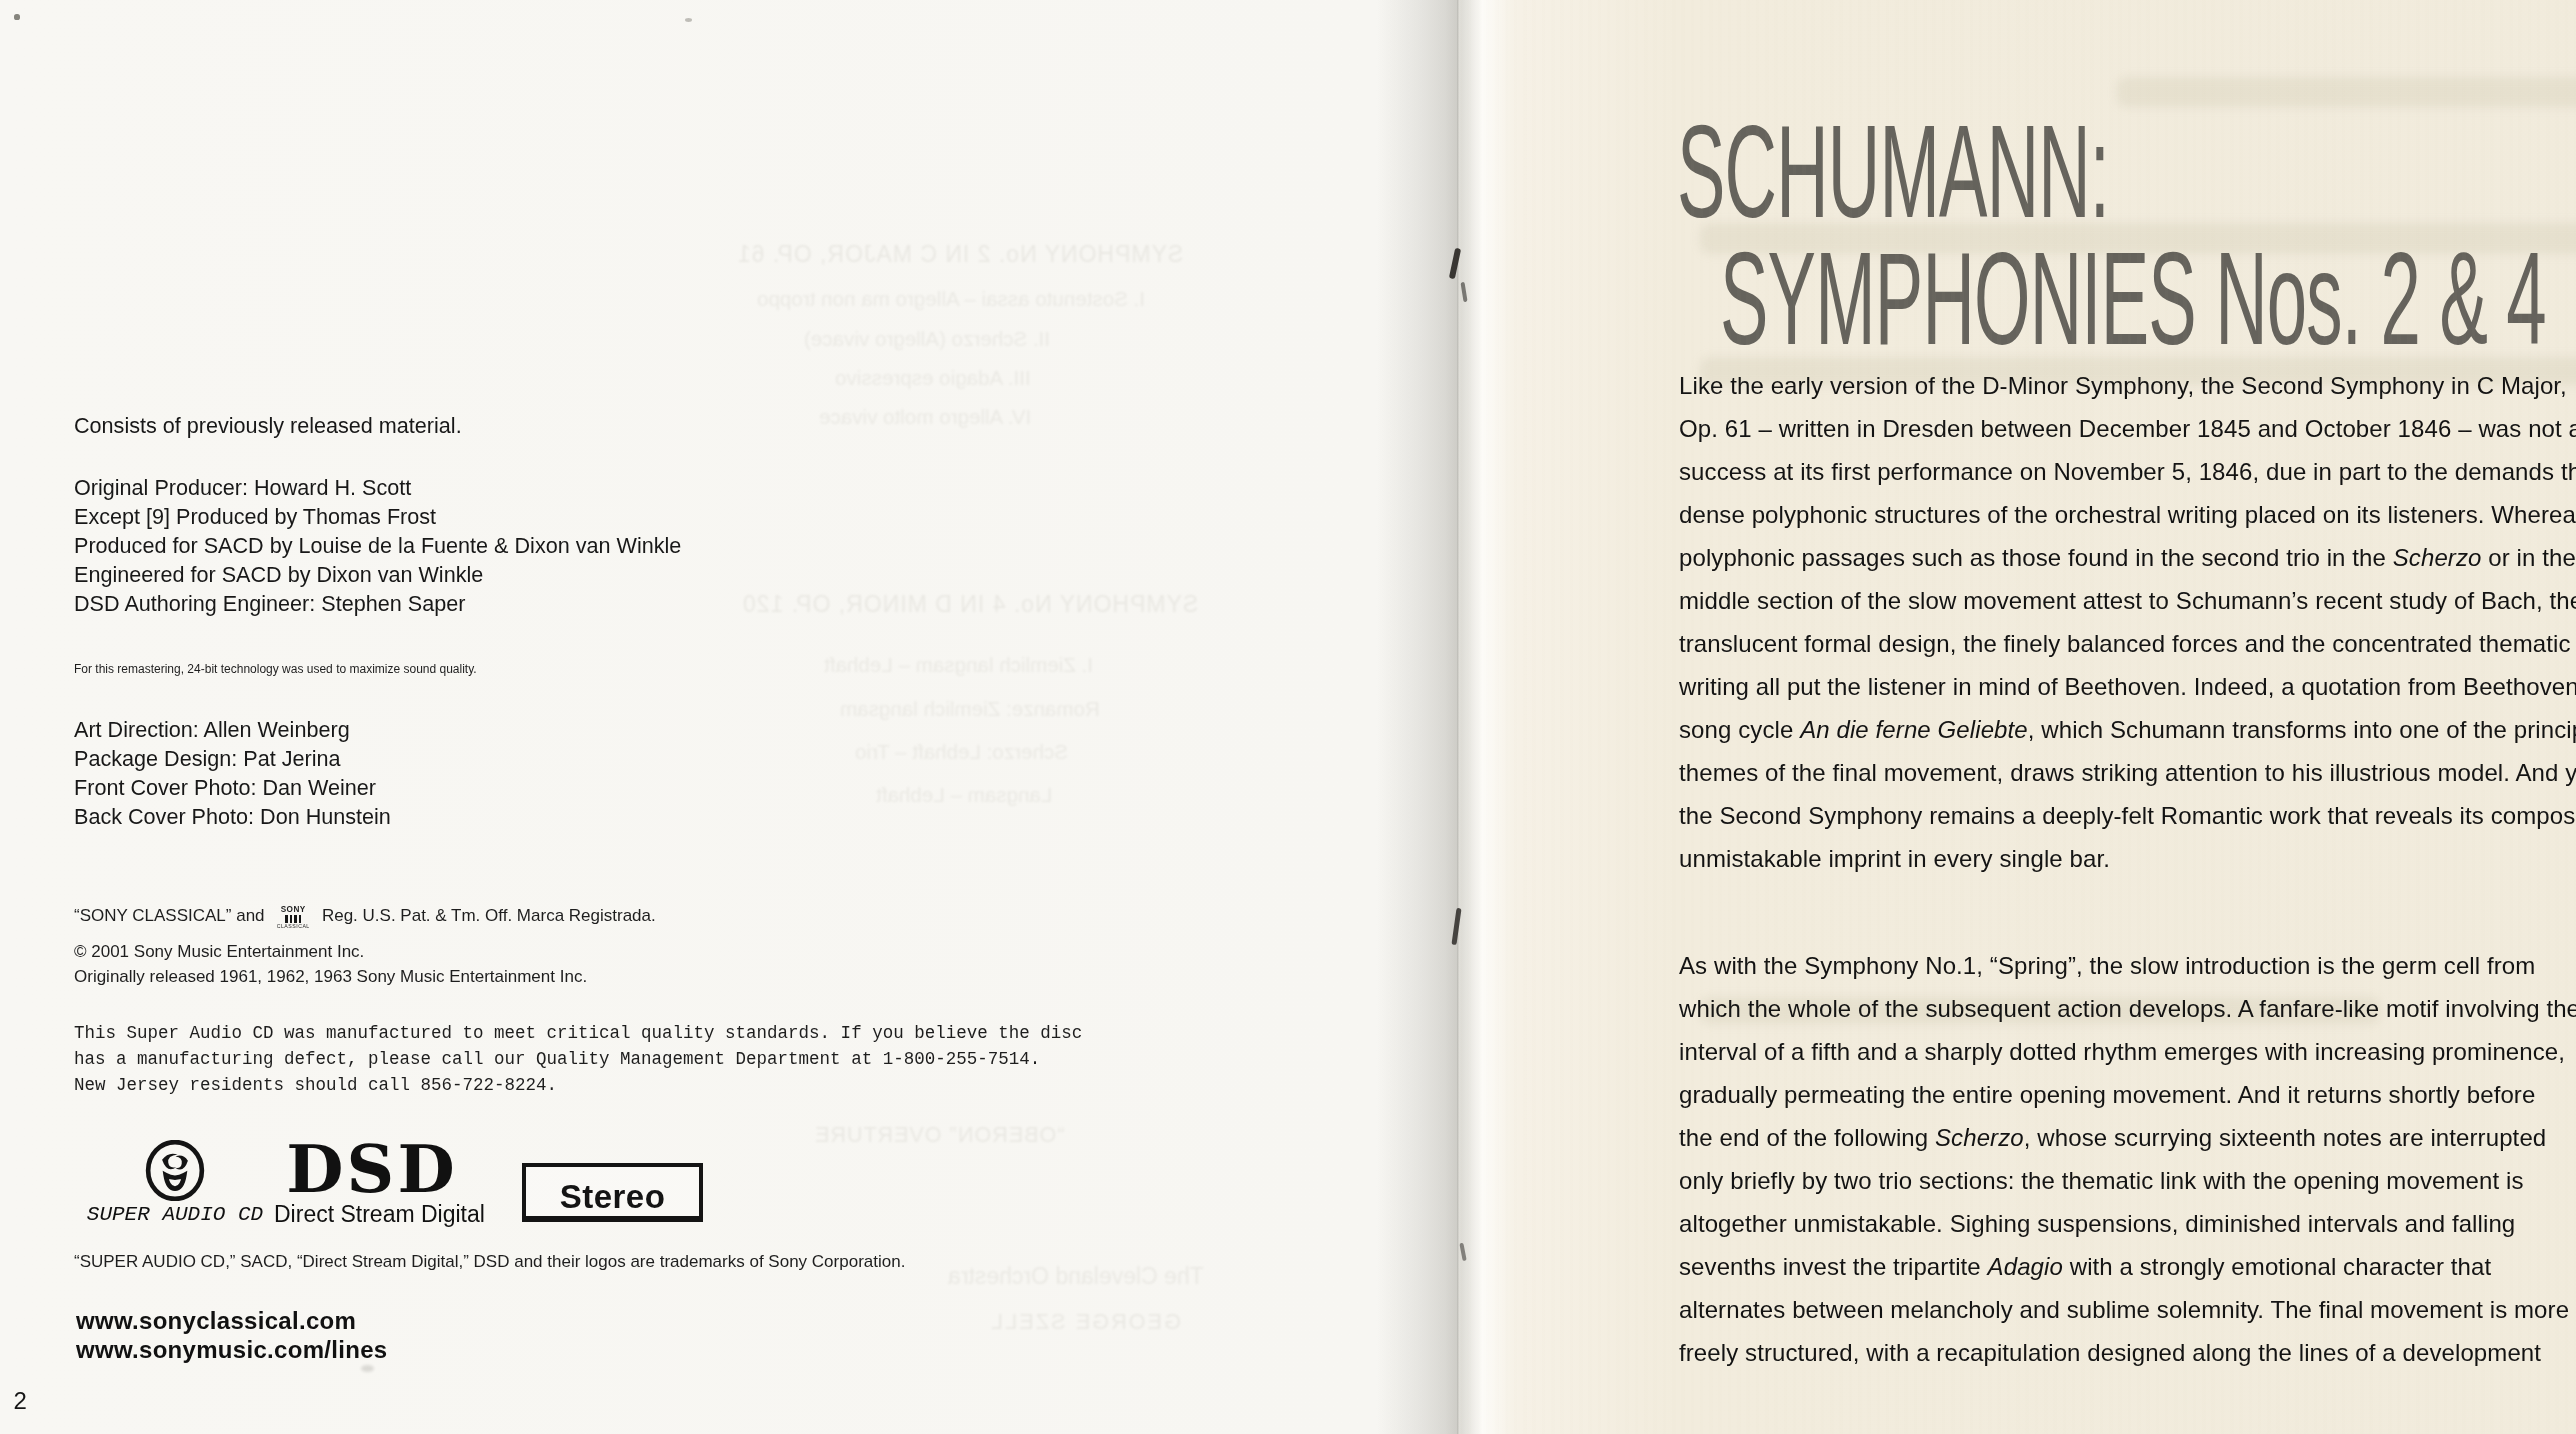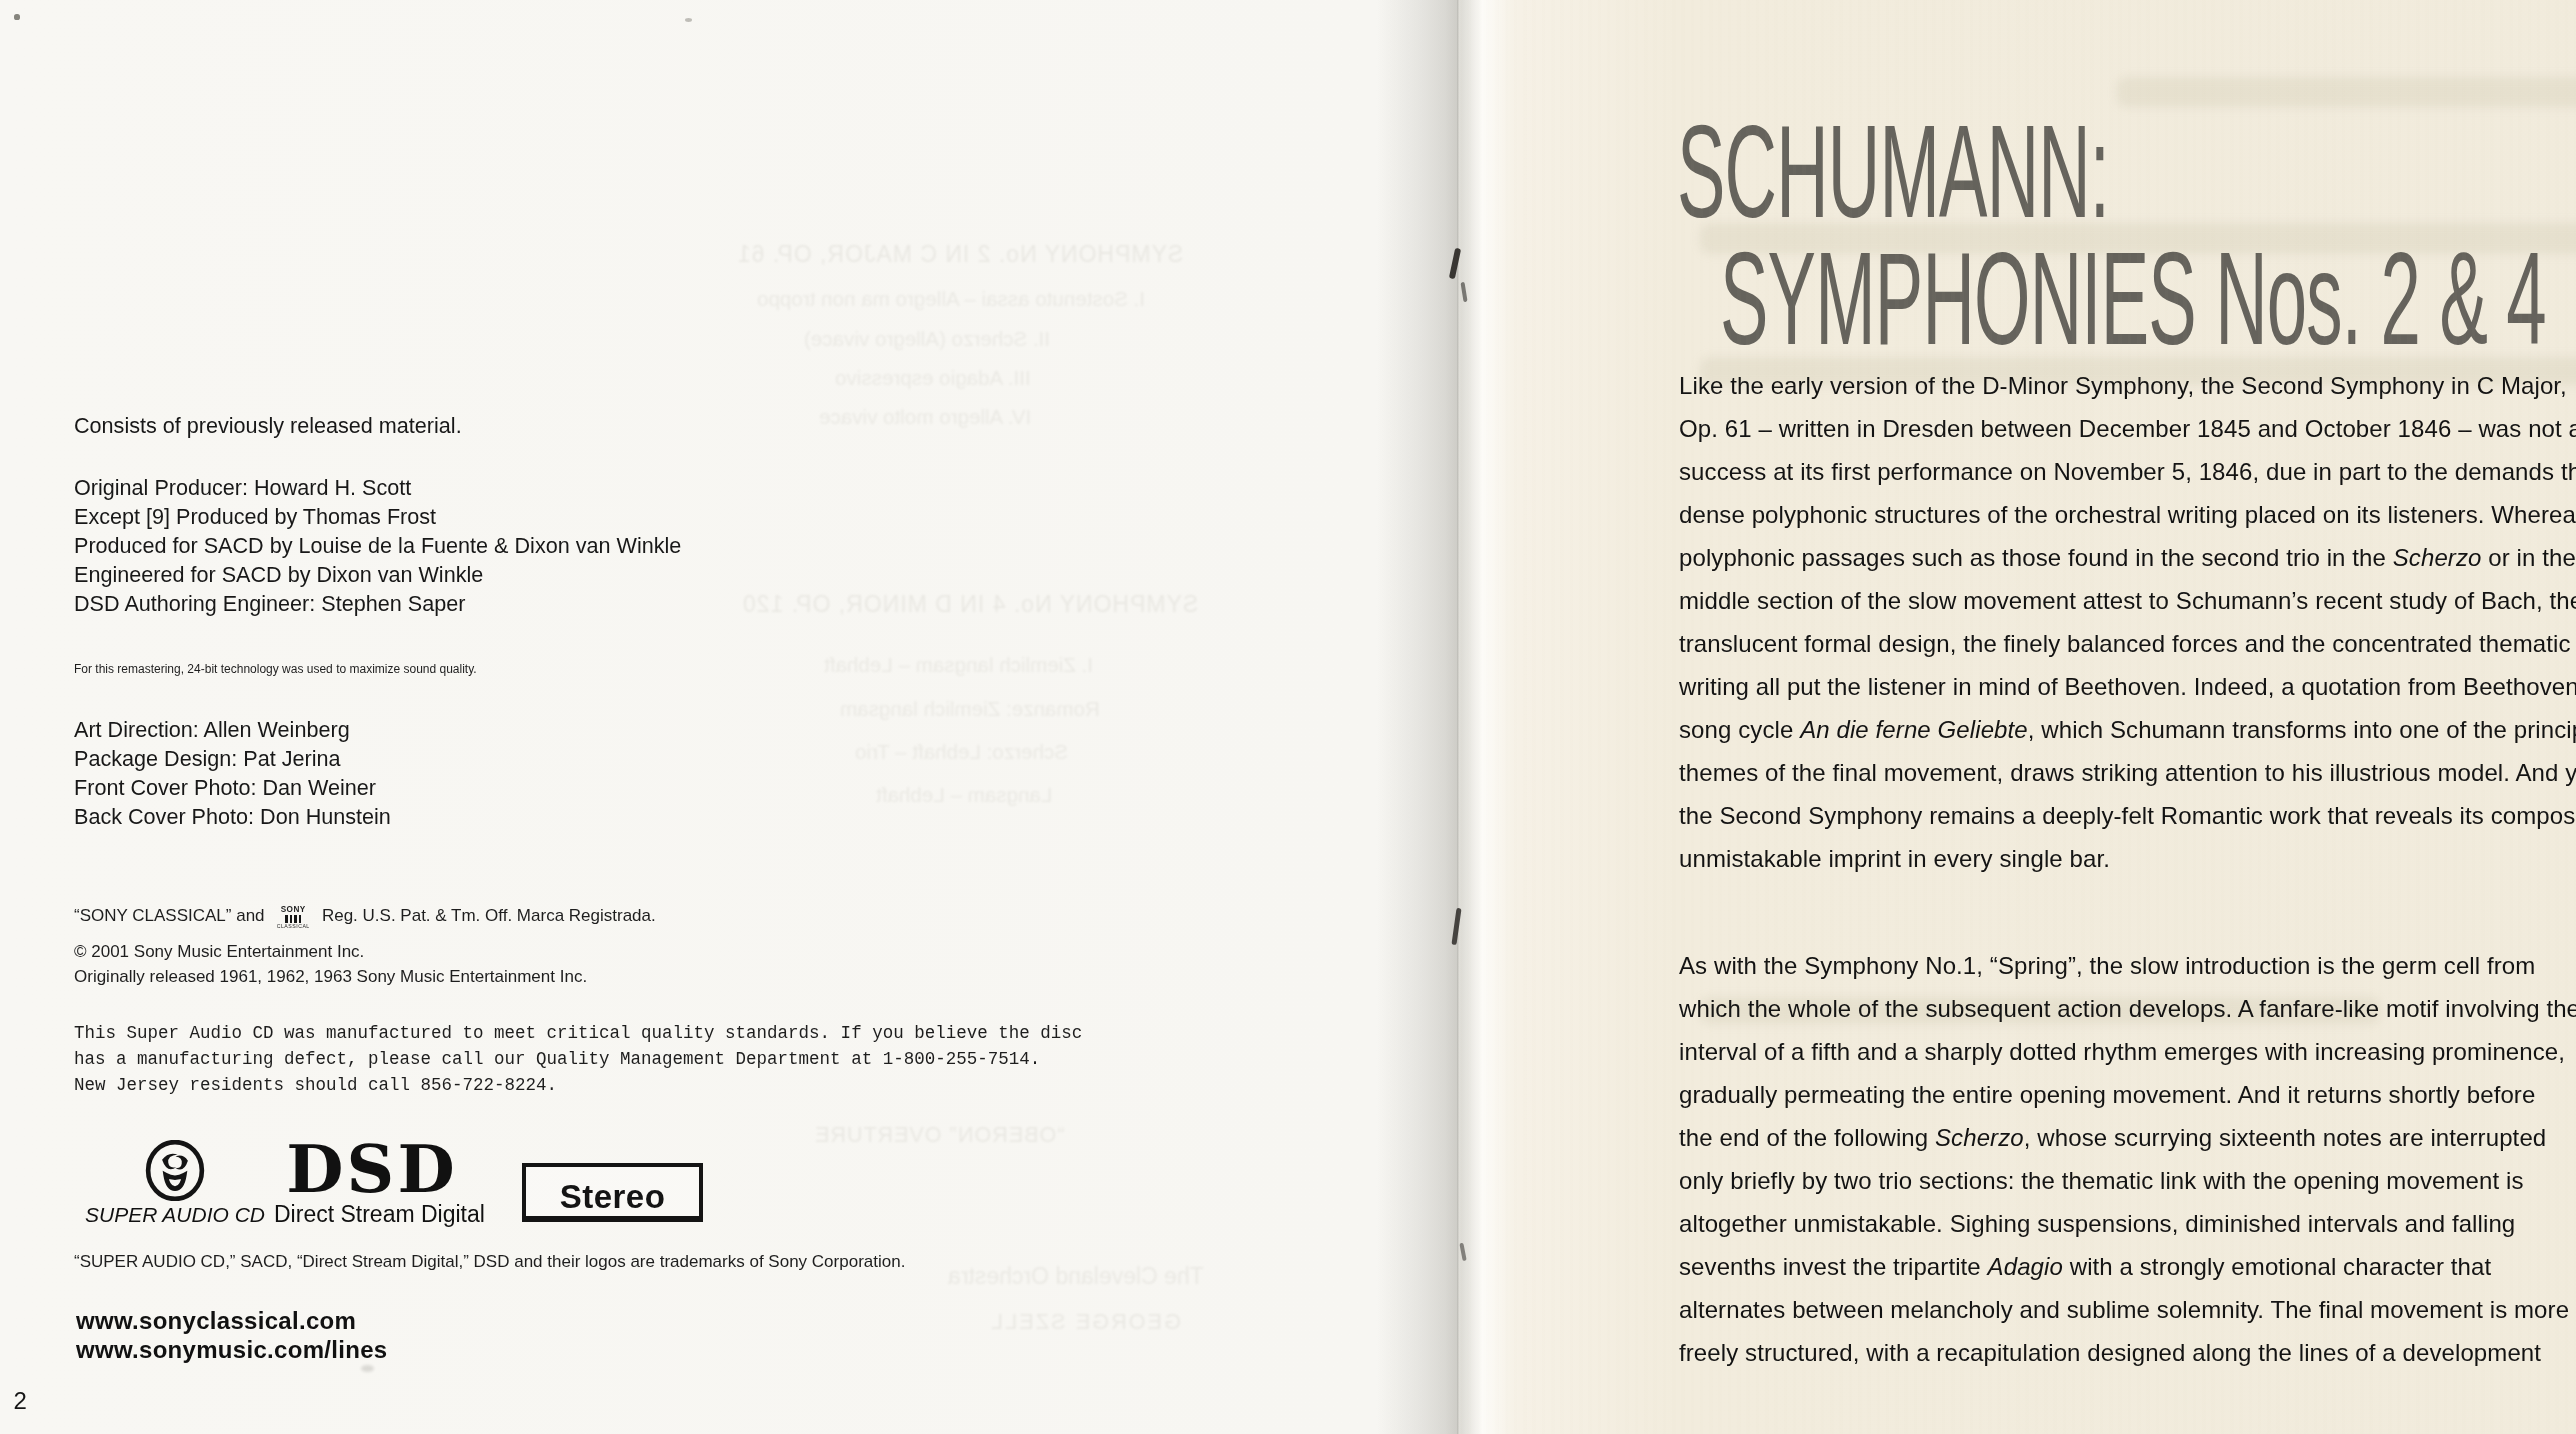--- a/index.html
+++ b/index.html
@@ -40,21 +40,21 @@
   
   .legal-line{position:absolute; display:flex; align-items:flex-start; gap:7.2px; font-size:17px; color:#1e1e1e; white-space:nowrap;}
   .sc-mark{display:inline-flex; flex-direction:column; align-items:center; width:43px; line-height:1;}
   .sc-mark .t{font-size:8.2px; font-weight:bold; letter-spacing:0.5px;}
   .sc-mark .g{width:15.5px; height:8.2px; margin:1px 0;
     background:repeating-linear-gradient(90deg,#151515 0 2.6px, transparent 2.6px 4.6px);}
   .sc-mark .b{font-size:5.2px; letter-spacing:0.5px;}
   
   .logo-sacd{position:absolute; left:77px; top:1140px; width:196px; text-align:center;}
   .sacd-svg{display:block; margin:0 auto;}
-  .sacd-label{font-family:Liberation Sans, sans-serif; font-style:italic; font-size:21px; letter-spacing:0; color:#111; margin-top:2.1px; white-space:nowrap;}
+  .sacd-label{font-family:Liberation Mono, monospace; font-style:italic; font-size:21px; letter-spacing:0; color:#111; margin-top:2.1px; white-space:nowrap;}
   .logo-dsd{position:absolute; left:274px; top:1138px; width:196px; text-align:center;}
   .dsd-word{font-family:"DejaVu Serif", serif; font-weight:bold; font-size:66px; line-height:62px; letter-spacing:3.1px; color:#111;}
   .dsd-sub{font-size:23px; color:#111; margin-top:1px; white-space:nowrap;}
   .stereo-badge{
     position:absolute; left:522px; top:1163px; width:173px; height:49px;
     border:4.6px solid #141414; border-bottom-width:6.2px; display:flex; align-items:flex-end; justify-content:center;
     background:rgba(255,255,255,.25);
   }
   .stereo-badge span{font-size:33px; font-weight:bold; color:#141414; letter-spacing:0.5px;}
   

